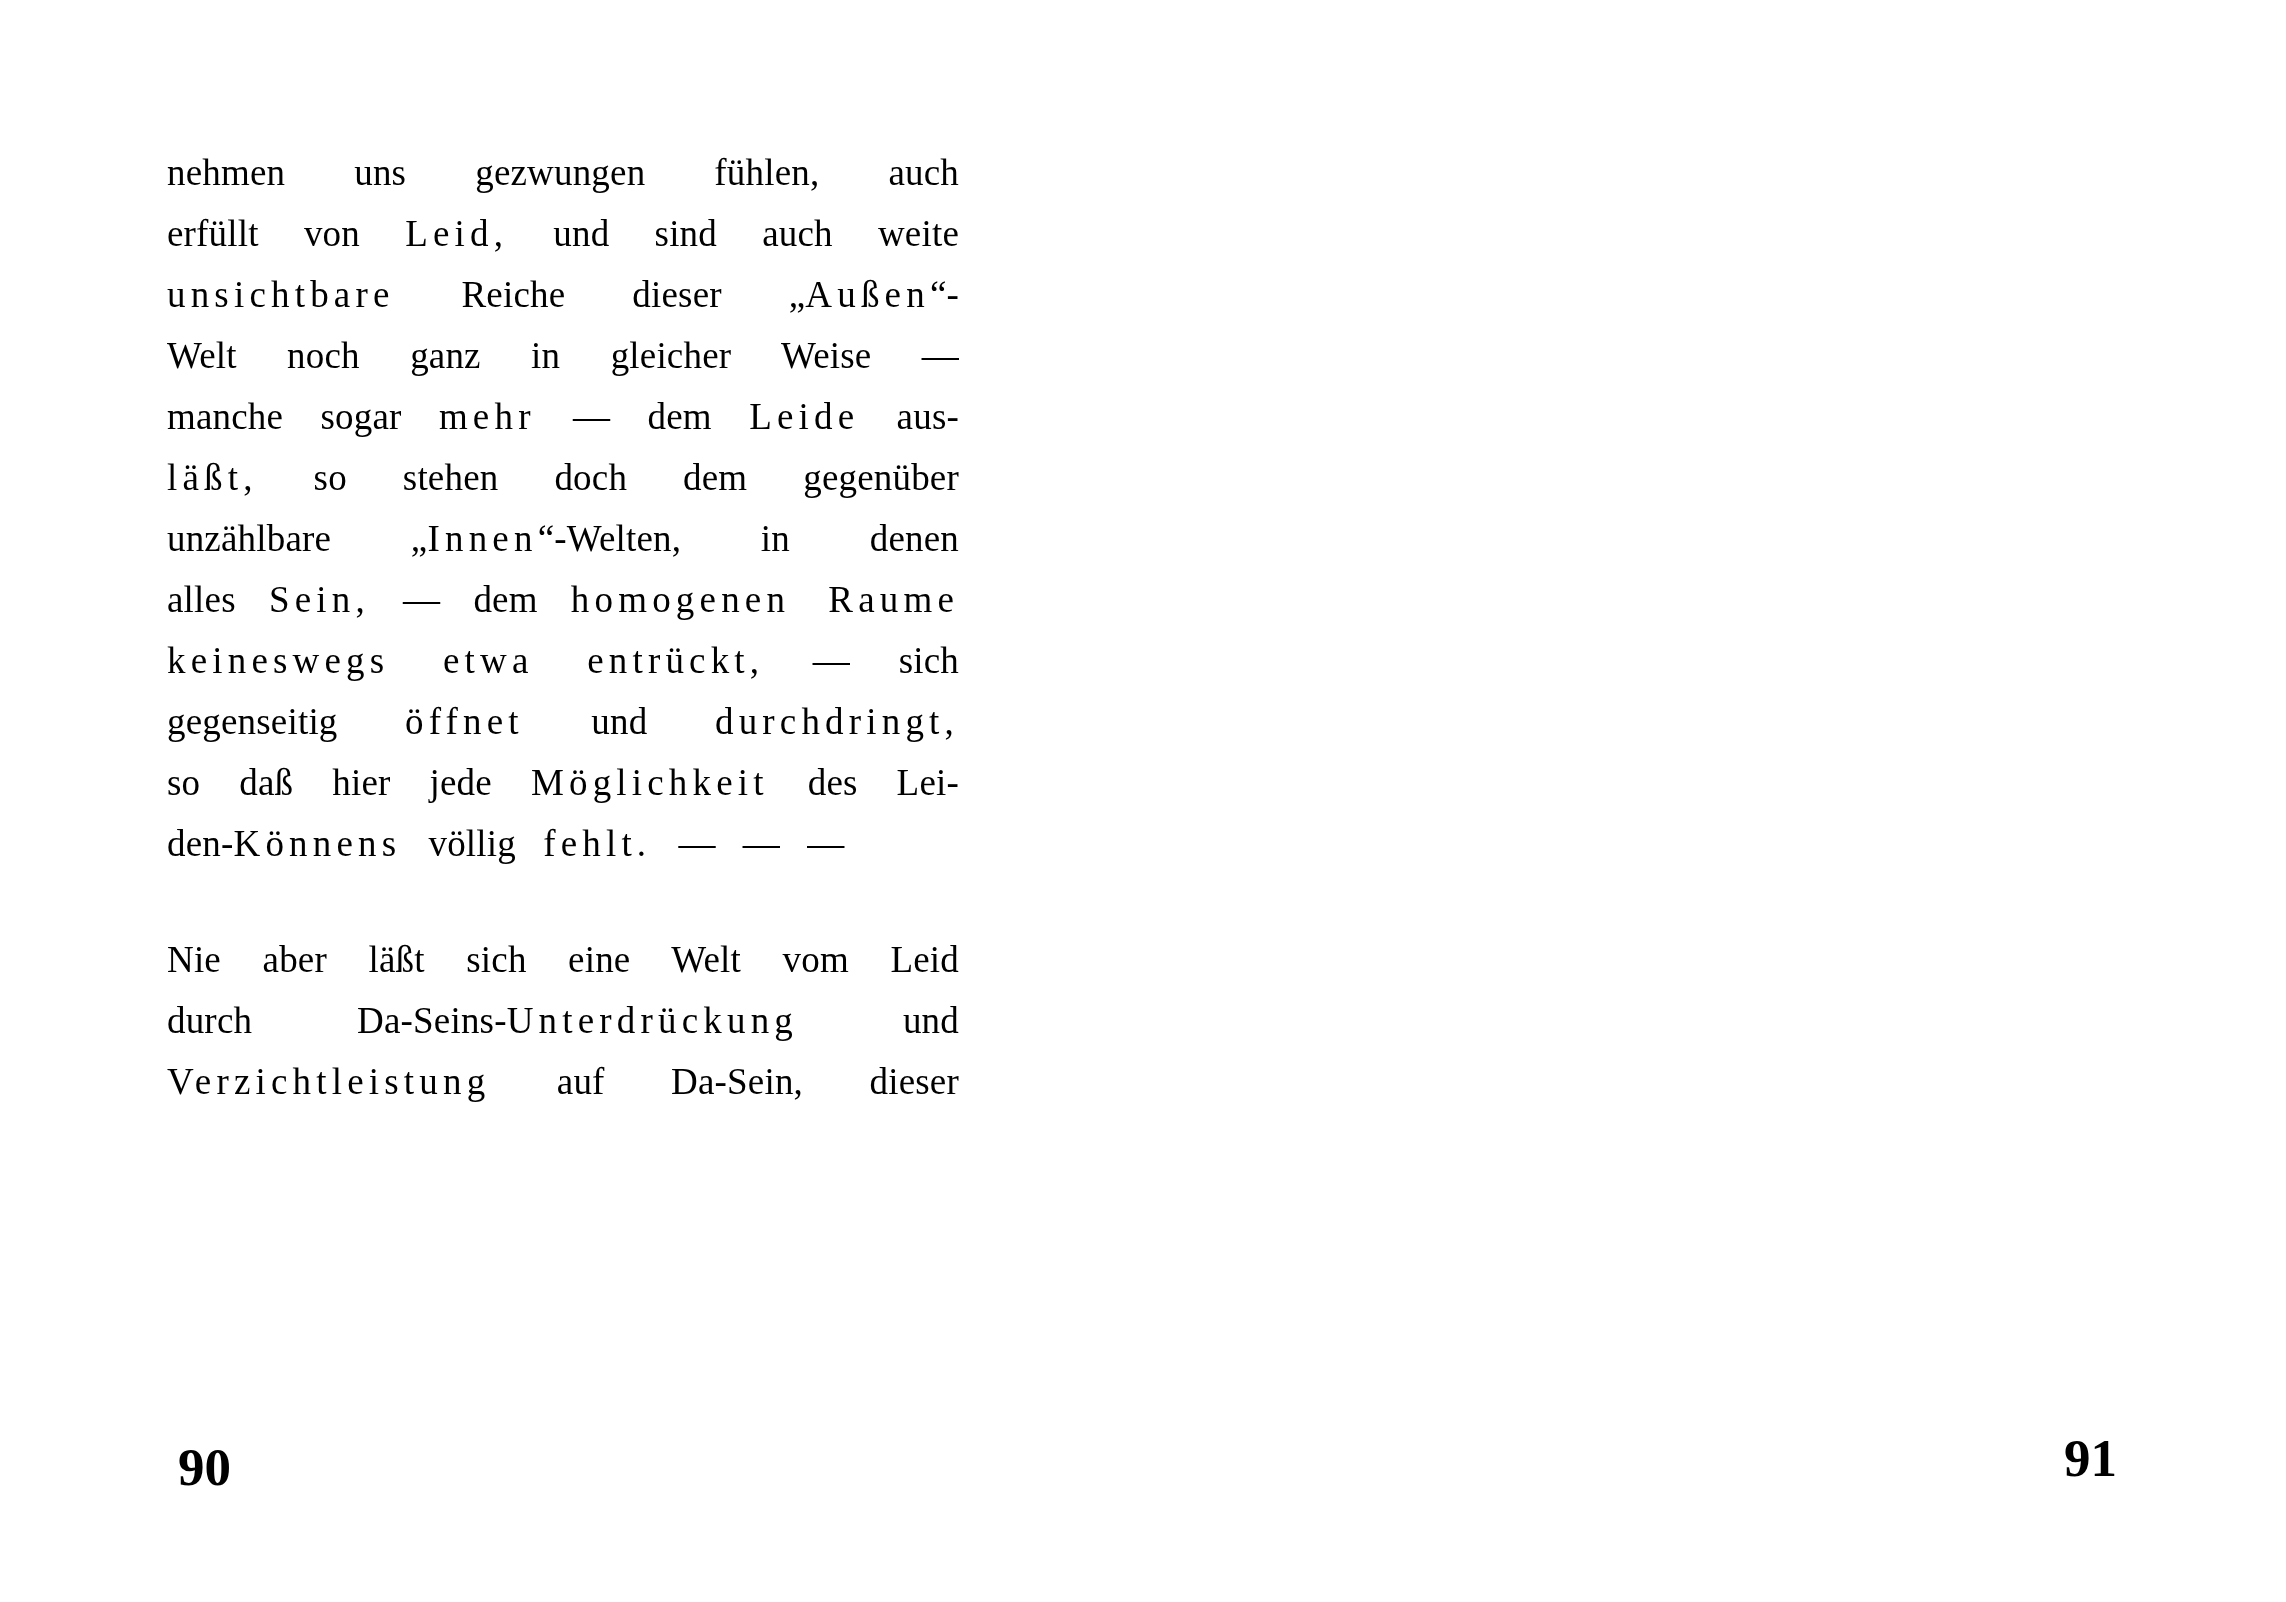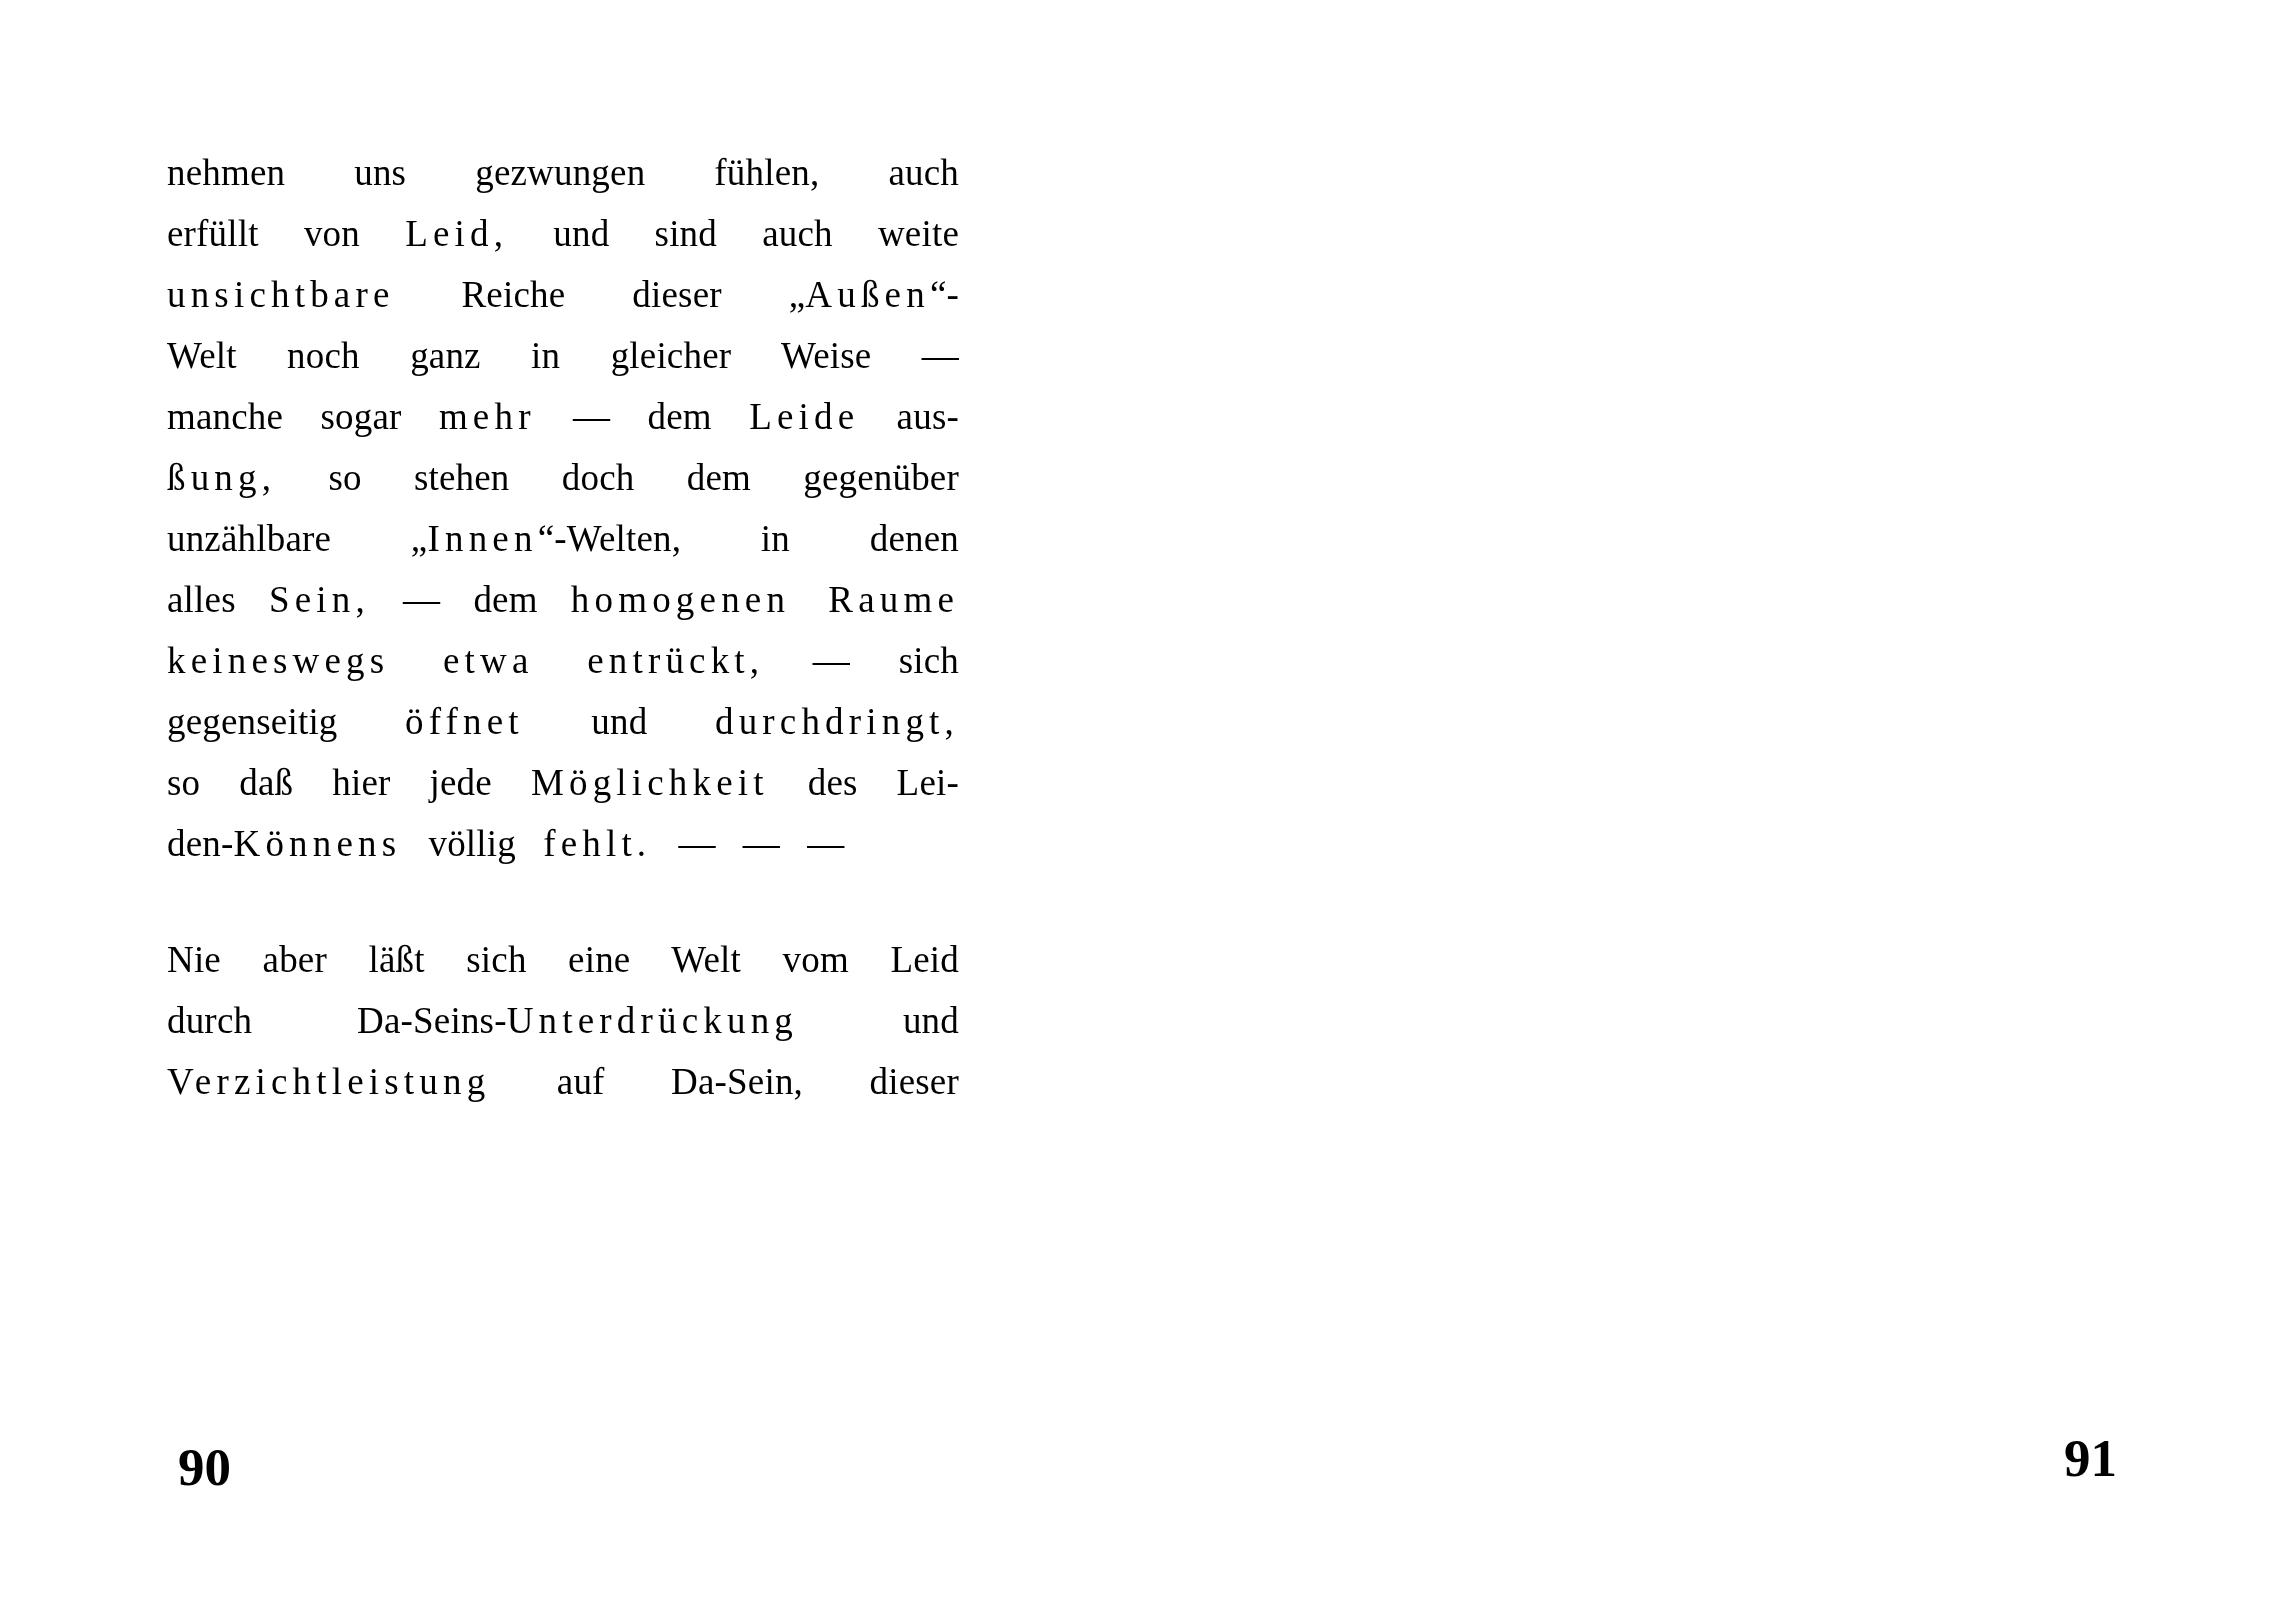--- a/index.html
+++ b/index.html
@@ -52,21 +52,21 @@
 <div class="spread">
 
   <section class="page page-left">
     <div class="page-text" id="text-90">
         <div class="para">
           <div class="line"><span>nehmen uns gezwungen fühlen, auch</span></div>
           <div class="line"><span>erfüllt von </span><span class="sp">Leid,</span><span> und sind auch weite</span></div>
           <div class="line"><span class="sp">unsichtbare</span><span> Reiche dieser „</span><span class="sp">Außen</span><span>“-</span></div>
           <div class="line"><span>Welt noch ganz in gleicher Weise —</span></div>
           <div class="line"><span>manche sogar </span><span class="sp">mehr</span><span> — dem </span><span class="sp">Leide</span><span> aus-</span></div>
-          <div class="line"><span class="sp">ßung,</span><span> so stehen doch dem gegenüber</span></div>
+          <div class="line"><span class="sp">läßt,</span><span> so stehen doch dem gegenüber</span></div>
           <div class="line"><span>unzählbare „</span><span class="sp">Innen</span><span>“-Welten, in denen</span></div>
           <div class="line"><span>alles </span><span class="sp">Sein,</span><span> — dem </span><span class="sp">homogenen Raume</span></div>
           <div class="line"><span class="sp">keineswegs etwa entrückt,</span><span> — sich</span></div>
           <div class="line"><span>gegenseitig </span><span class="sp">öffnet</span><span> und </span><span class="sp">durchdringt,</span></div>
           <div class="line"><span>so daß hier jede </span><span class="sp">Möglichkeit</span><span> des Lei-</span></div>
           <div class="line unjust wide"><span>den-</span><span class="sp">Könnens</span><span> völlig </span><span class="sp">fehlt.</span><span> — — —</span></div>
         </div>
         <div class="para">
           <div class="line"><span>Nie aber läßt sich eine Welt vom Leid</span></div>
           <div class="line"><span>durch Da-Seins-</span><span class="sp">Unterdrückung</span><span> und</span></div>

